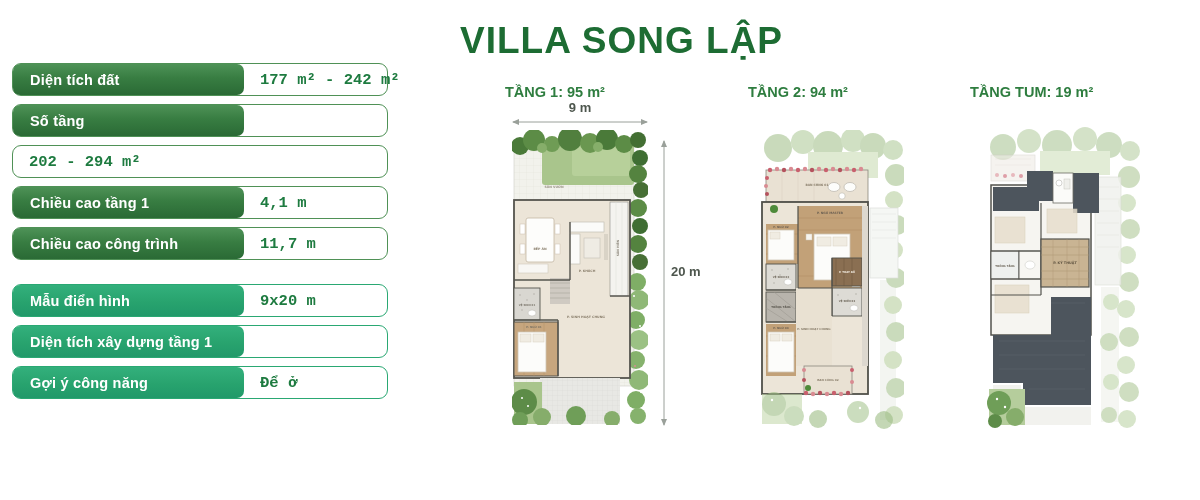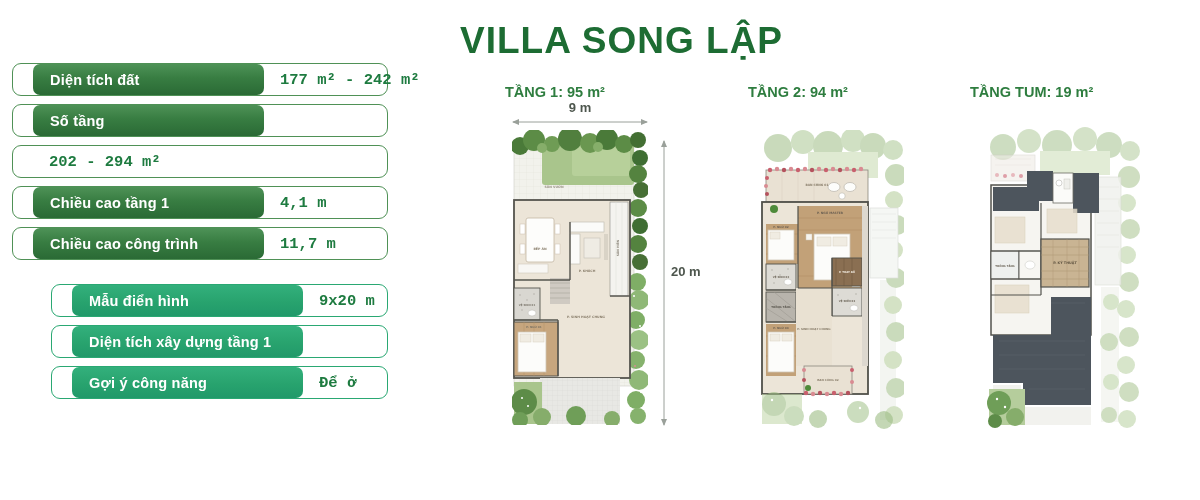--- a/index.html
+++ b/index.html
@@ -7,24 +7,24 @@
     width:1200px;height:500px;position:relative;overflow:hidden;
     background:#ffffff;
     font-family:"Liberation Sans","DejaVu Sans",sans-serif;
   }
   
   .spec-panel{position:absolute;left:12px;top:63px;width:376px;}
   .spec-group{display:flex;flex-direction:column;gap:8px;}
   .spec-group.second{margin-top:24px;}
   .spec-row{
     display:flex;align-items:stretch;height:33px;background:#ffffff;
-    border-radius:9px;box-sizing:border-box;padding-left:20px;
+    border-radius:9px;box-sizing:border-box;
   }
   .g1 .spec-row{border:1.5px solid #4f9156;}
-  .g2 .spec-row{border:1.5px solid #2aa873;margin-left:39px;}
+  .g2 .spec-row{border:1.5px solid #2aa873;}
   .spec-label{
     width:231px;flex:0 0 231px;border-radius:7px;display:flex;align-items:center;
     padding-left:17px;box-sizing:border-box;color:#ffffff;font-weight:700;
     font-size:14.5px;letter-spacing:.2px;white-space:nowrap;
   }
   .g1 .spec-label{background:linear-gradient(180deg,#4e9257 0%,#387d42 45%,#2a6a35 100%);}
   .g2 .spec-label{background:linear-gradient(180deg,#33b07c 0%,#28a36e 55%,#21996a 100%);}
   .spec-value{
     flex:1;display:flex;align-items:center;padding-left:16px;
     color:#1e7b40;font-weight:700;font-size:15.5px;white-space:nowrap;font-family:Liberation Mono, monospace;

